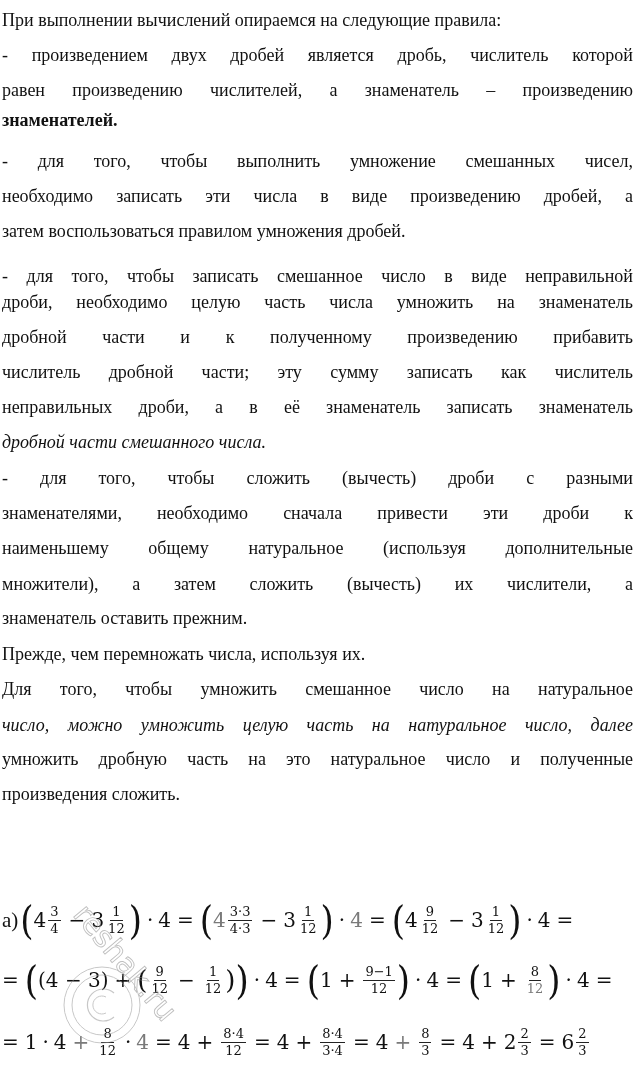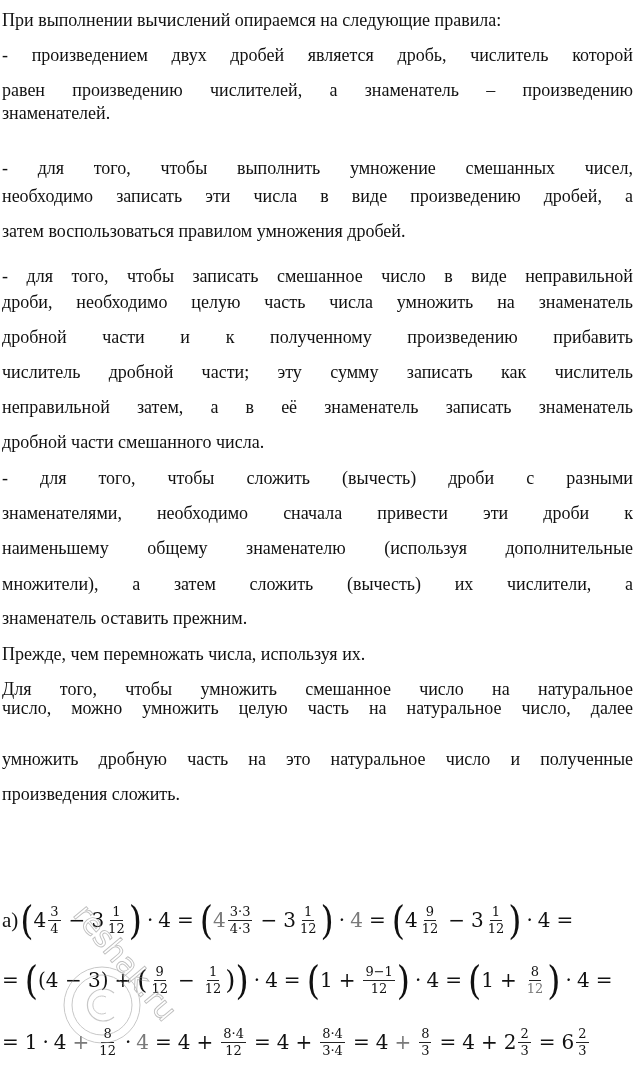--- a/index.html
+++ b/index.html
@@ -42,38 +42,38 @@
     pointer-events: none; opacity: 0.55;
   }
 </style>
 </head>
 <body>
 
 <div class="doc" id="doc">
     <div class="line left" style="top: 6px;">При выполнении вычислений опираемся на следующие правила:</div>
     <div class="line just" style="top: 41.2px;">- произведением двух дробей является дробь, числитель которой</div>
     <div class="line just" style="top: 76.4px;">равен произведению числителей, а знаменатель – произведению</div>
-    <div class="line left" style="top: 99px;">знаменателей.</div>
-    <div class="line just" style="top: 146.8px; margin-top: 7px;">- для того, чтобы выполнить умножение смешанных чисел,</div>
+    <div class="line left" style="top: 106px; font-weight: bold;">знаменателей.</div>
+    <div class="line just" style="top: 146.8px;">- для того, чтобы выполнить умножение смешанных чисел,</div>
     <div class="line just" style="top: 182px;">необходимо записать эти числа в виде произведению дробей, а</div>
     <div class="line left" style="top: 217.2px;">затем воспользоваться правилом умножения дробей.</div>
     <div class="line just" style="top: 252.4px; margin-top: 10px;">- для того, чтобы записать смешанное число в виде неправильной</div>
     <div class="line just" style="top: 287.6px; font-family: Liberation Serif, serif;">дроби, необходимо целую часть числа умножить на знаменатель</div>
     <div class="line just" style="top: 322.8px;">дробной части и к полученному произведению прибавить</div>
     <div class="line just" style="top: 358px;">числитель дробной части; эту сумму записать как числитель</div>
-    <div class="line just" style="top: 393.2px;">неправильной затем, а в её знаменатель записать знаменатель</div>
-    <div class="line left" style="top: 428.4px;">дробной части смешанного числа.</div>
+    <div class="line just" style="top: 393.2px;">неправильных дроби, а в её знаменатель записать знаменатель</div>
+    <div class="line left" style="top: 428.4px; font-style: italic;">дробной части смешанного числа.</div>
     <div class="line just" style="top: 463.6px;">- для того, чтобы сложить (вычесть) дроби с разными</div>
     <div class="line just" style="top: 498.8px;">знаменателями, необходимо сначала привести эти дроби к</div>
-    <div class="line just" style="top: 534px;">наименьшему общему знаменателю (используя дополнительные</div>
+    <div class="line just" style="top: 534px;">наименьшему общему натуральное (используя дополнительные</div>
     <div class="line just" style="top: 570px;">множители), а затем сложить (вычесть) их числители, а</div>
     <div class="line left" style="top: 604.4px;">знаменатель оставить прежним.</div>
     <div class="line left" style="top: 639.6px;">Прежде, чем перемножать числа, используя их.</div>
     <div class="line just" style="top: 674.8px;">Для того, чтобы умножить смешанное число на натуральное</div>
-    <div class="line just" style="top: 694px;">число, можно умножить целую часть на натуральное число, далее</div>
+    <div class="line just" style="top: 711px; font-style: italic;">число, можно умножить целую часть на натуральное число, далее</div>
     <div class="line just" style="top: 745.2px;">умножить дробную часть на это натуральное число и полученные</div>
     <div class="line left" style="top: 780.4px;">произведения сложить.</div>
   </div>
 
 <div class="math" style="top:892px;">
   <span class="lbl">а)</span>
   <span class="paren">(</span>
   <span class="mixed">
     <span>4</span>
     <span class="frac">

